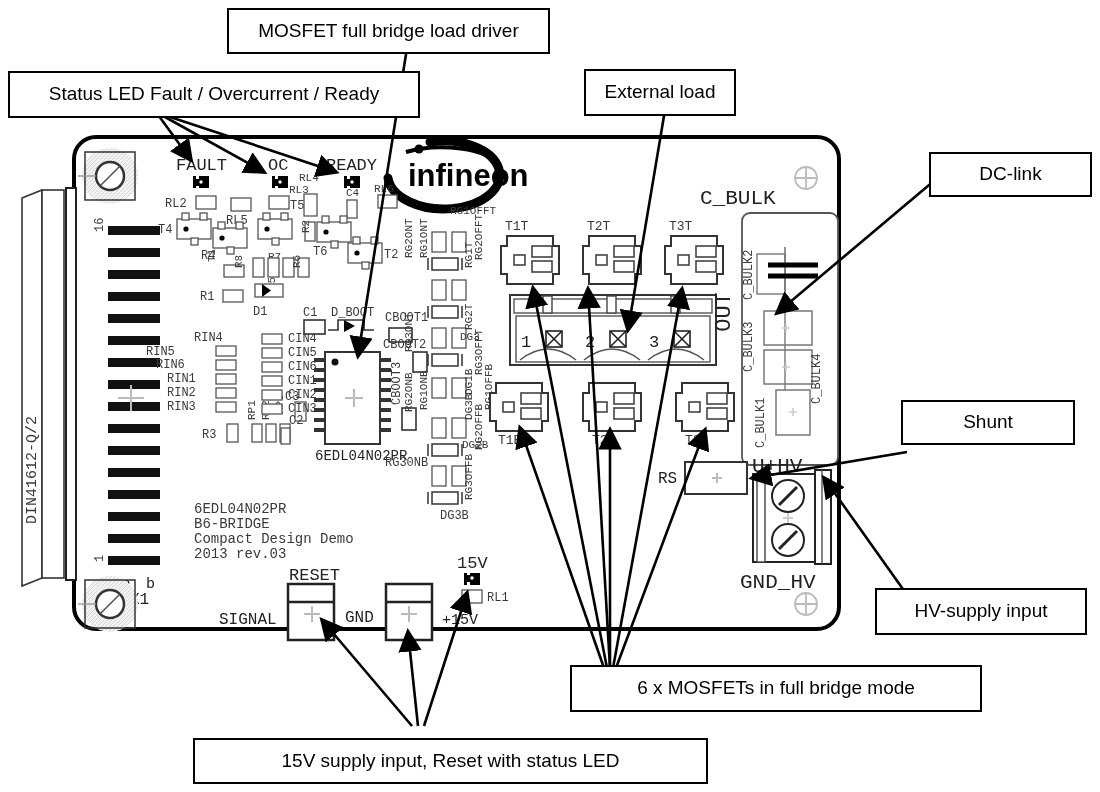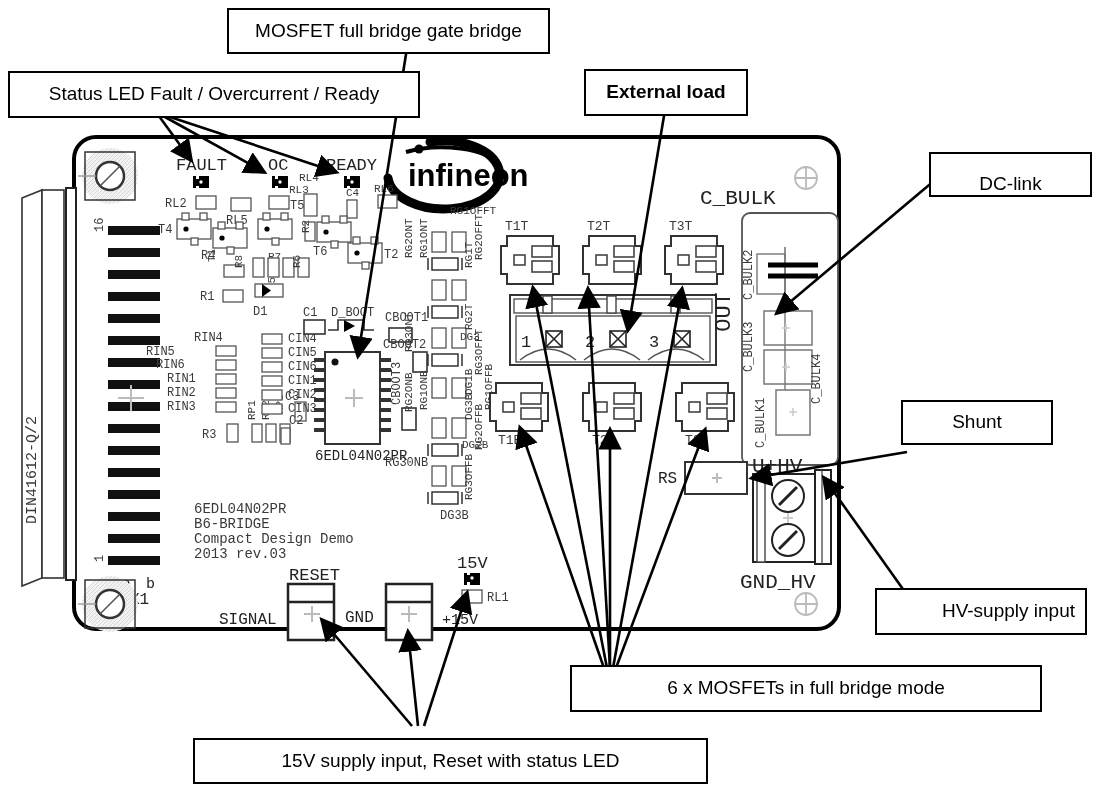--- a/index.html
+++ b/index.html
@@ -510,44 +510,44 @@
       <path d="M610,668 L610,430"></path>
       <path d="M616,668 L705,430"></path>
 
       <path d="M412,726 L322,620"></path>
       <path d="M418,726 L408,632"></path>
       <path d="M424,726 L467,593"></path>
     </g>
   </svg>
 
   <div class="callout" style="left:227px;top:8px;width:323px;height:46px;">
-    <span>MOSFET full bridge gate bridge</span>
+    <span>MOSFET full bridge load driver</span>
   </div>
 
   <div class="callout" style="left:8px;top:71px;width:412px;height:47px;">
     <span>Status LED Fault / Overcurrent / Ready</span>
   </div>
 
-  <div class="callout" style="left:584px;top:69px;width:164px;height:47px;font-weight:bold;">
+  <div class="callout" style="left:584px;top:69px;width:152px;height:47px;">
     <span>External load</span>
   </div>
 
-  <div class="callout" style="left:929px;top:152px;width:163px;height:45px;align-items:flex-end;">
+  <div class="callout" style="left:929px;top:152px;width:163px;height:45px;">
     <span>DC-link</span>
   </div>
 
-  <div class="callout" style="left:901px;top:400px;width:152px;height:45px;">
+  <div class="callout" style="left:901px;top:400px;width:174px;height:45px;">
     <span>Shunt</span>
   </div>
 
-  <div class="callout" style="left:875px;top:588px;width:212px;height:47px;justify-content:flex-end;">
+  <div class="callout" style="left:875px;top:588px;width:212px;height:47px;">
     <span>HV-supply input</span>
   </div>
 
-  <div class="callout" style="left:570px;top:665px;width:472px;height:47px;">
+  <div class="callout" style="left:570px;top:665px;width:412px;height:47px;">
     <span>6 x MOSFETs in full bridge mode</span>
   </div>
 
   <div class="callout" style="left:193px;top:738px;width:515px;height:46px;">
     <span>15V supply input, Reset with status LED</span>
   </div>
 
 </div>
 
 </body></html>

